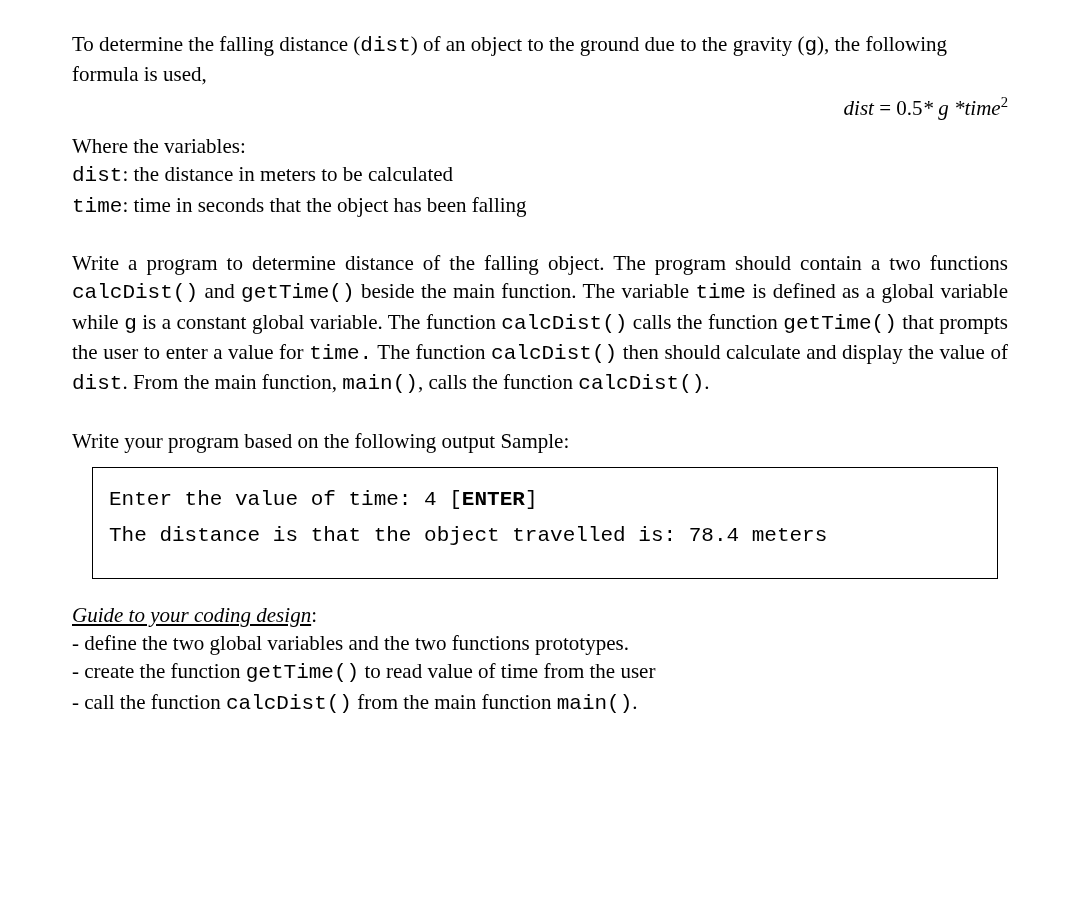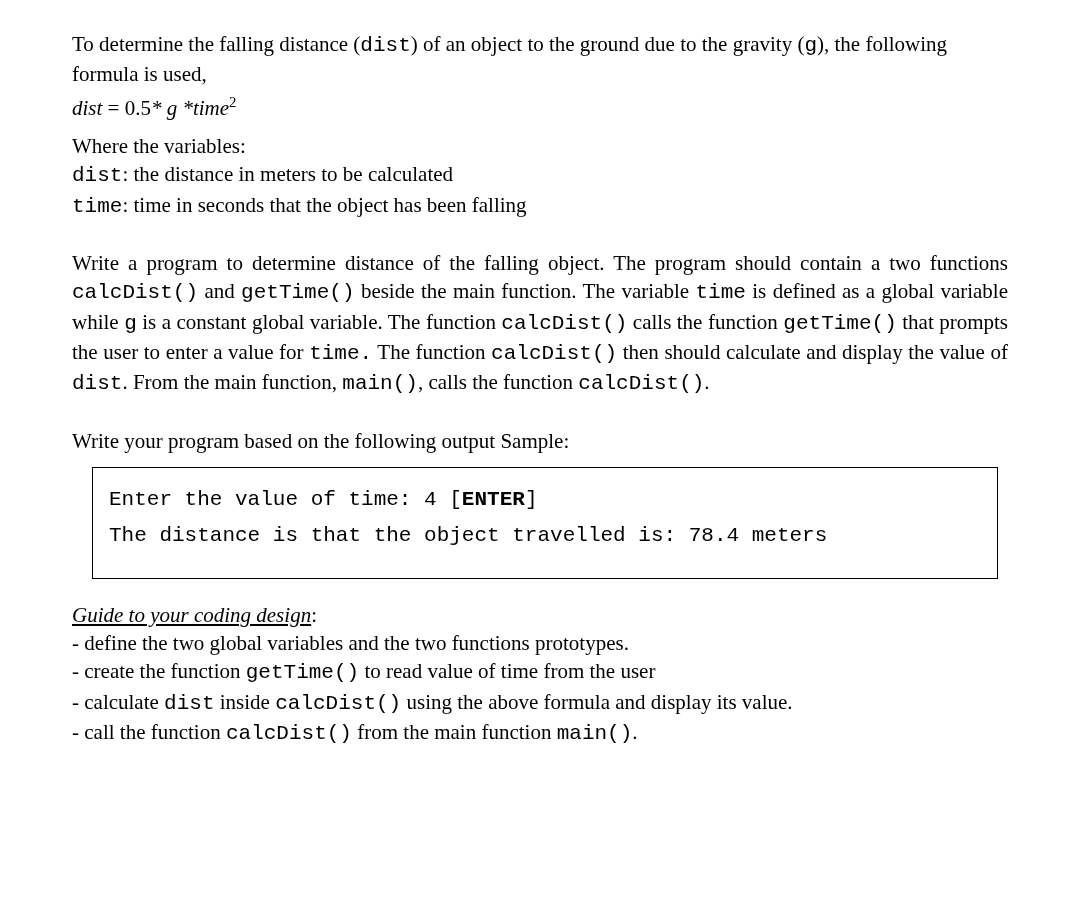--- a/index.html
+++ b/index.html
@@ -13,21 +13,21 @@
       width: 1080px;
       box-sizing: border-box;
     }
     .mono {
       font-family: 'Courier New', Courier, monospace;
     }
     .intro {
       margin-bottom: 4px;
     }
     .formula {
-      text-align: left;
+      text-align: right;
       font-style: italic;
       margin: 4px 0 10px 0;
     }
     .formula .sup {
       font-size: 0.7em;
       vertical-align: super;
       font-style: normal;
     }
     .vars {
       margin-bottom: 28px;
@@ -88,15 +88,14 @@
 
 <div class="sample-box">
   <div><span>Enter the value of time: 4 [</span><span class="bold">ENTER</span><span>]</span></div>
   <div>The distance is that the object travelled is: 78.4 meters</div>
 </div>
 
 <div>
   <div><span class="guide-title">Guide to your coding design</span><span>:</span></div>
   <div class="guide-item"><span>- define the two global variables and the two functions prototypes.</span></div>
   <div class="guide-item"><span>- create the function </span><span class="mono">getTime()</span><span> to read value of time from the user</span></div>
-  <div class="guide-item"><span>- calculate </span><span class="mono">dist</span><span> inside </span><span class="mono">calcDist()</span><span> using the above formula and display its value.</span></div>
   <div class="guide-item"><span>- call the function </span><span class="mono">calcDist()</span><span> from the main function </span><span class="mono">main()</span><span>.</span></div>
 </div>
 
 </body></html>

